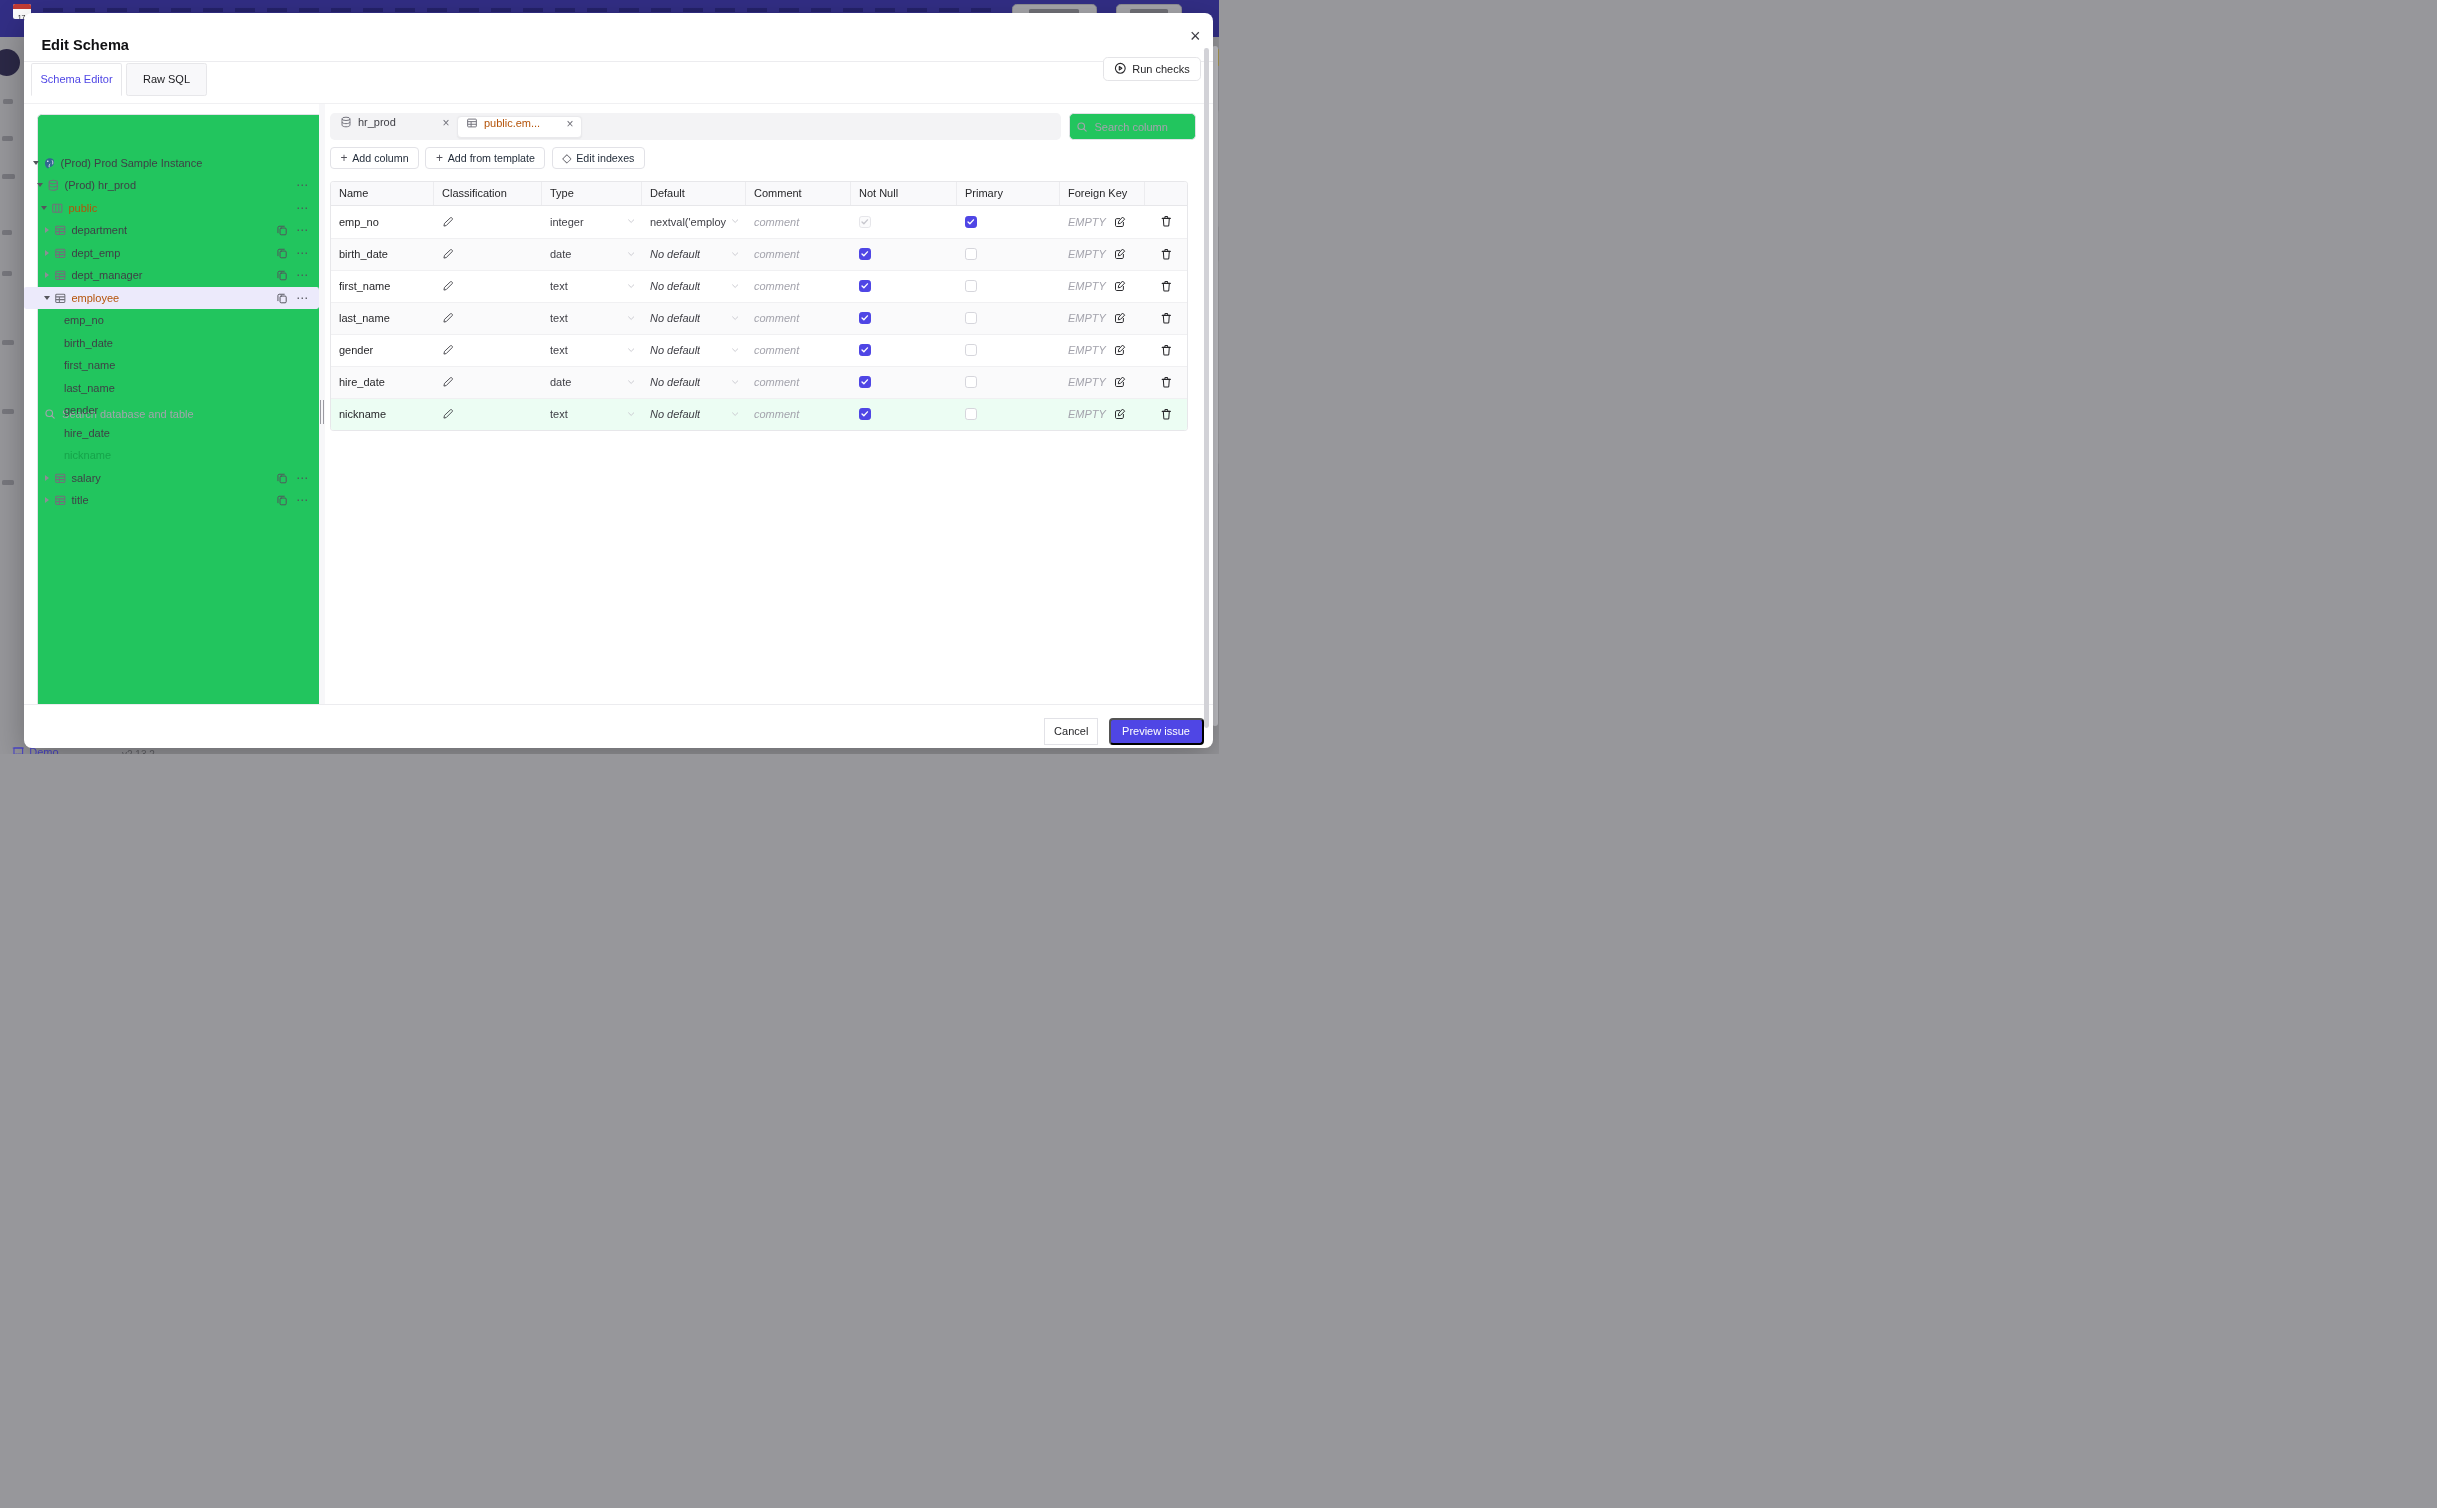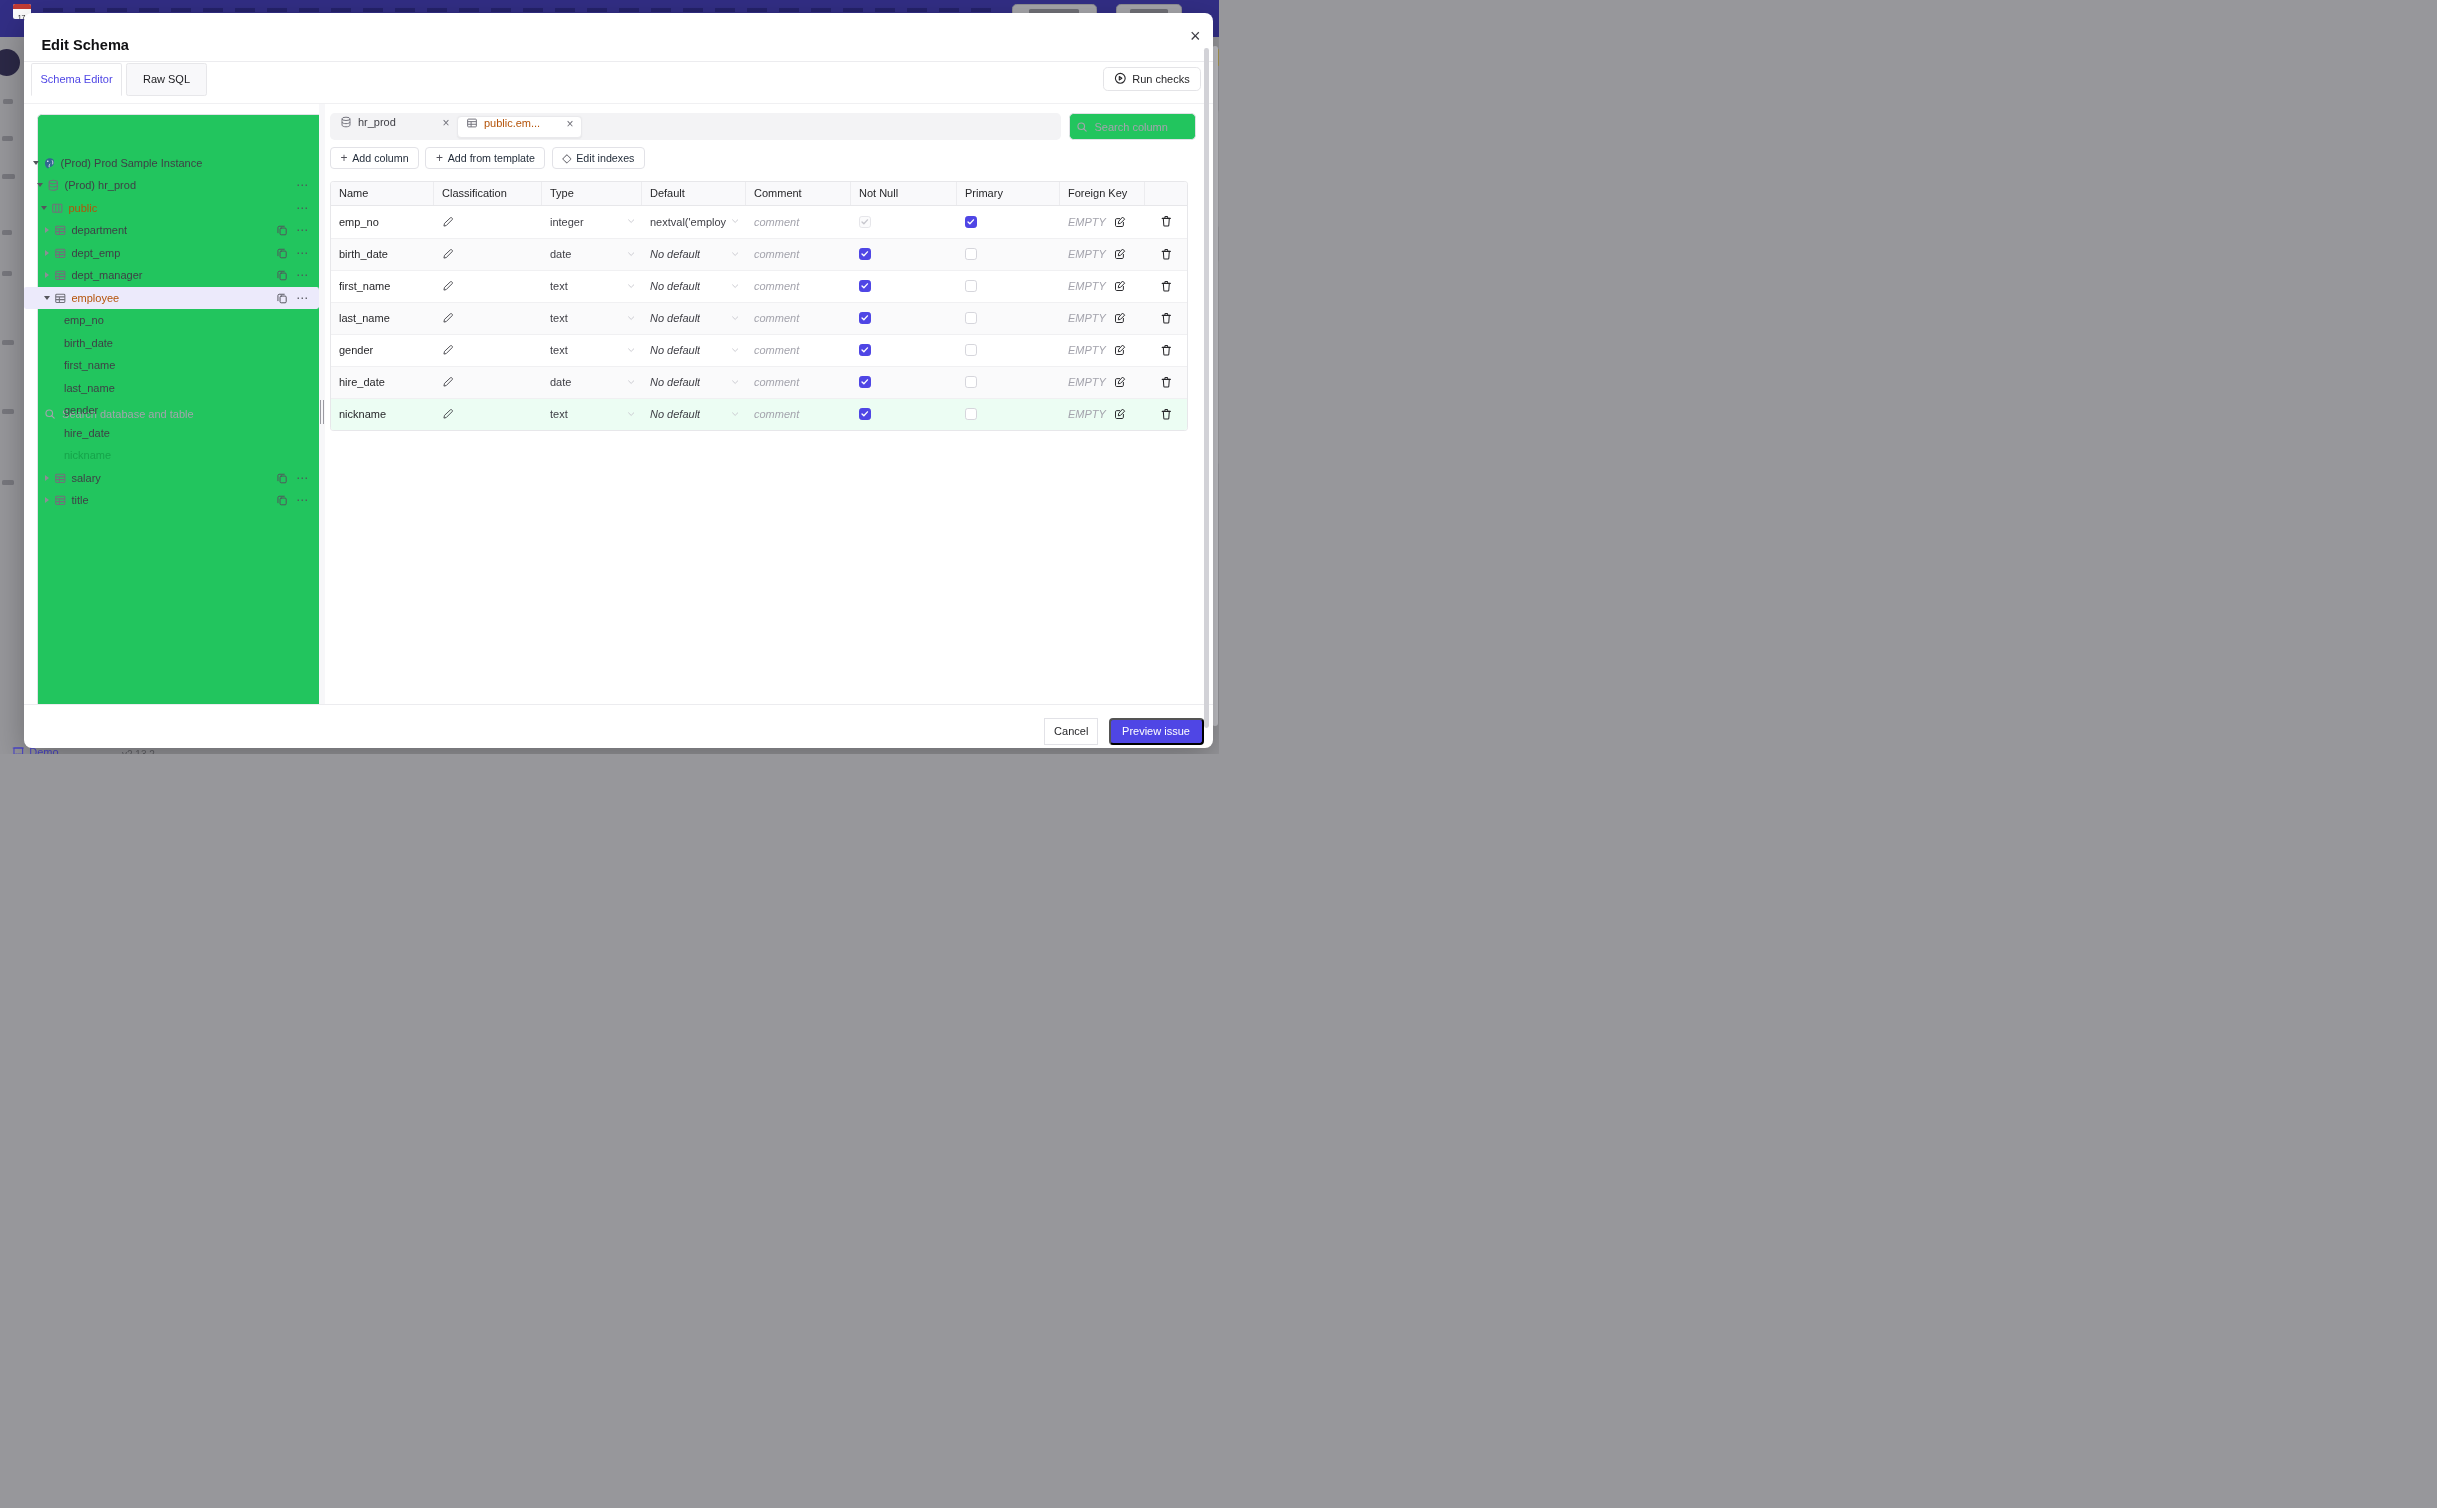--- a/index.html
+++ b/index.html
@@ -31,21 +31,21 @@
   
   .modal { position:absolute; left:24px; top:12.6px; width:1189px; height:735px; background:#fff;
     border-radius:8px; box-shadow:0 9.5px 32px rgba(0,0,0,.28); }
   .m-title { position:absolute; left:17.4px; top:24.5px; font-size:14.6px; font-weight:700; color:#111113; }
   .m-close { position:absolute; right:12.6px; top:12px; font-size:18px; color:#3f3f46; cursor:pointer; line-height:22px; }
   .m-div1 { position:absolute; left:0; right:0; top:48px; height:0.8px; background:#ececef; }
   .tabbar { position:absolute; left:7px; top:50px; display:flex; gap:4px; }
   .tab { height:33px; display:flex; align-items:center; justify-content:center; font-size:11px; }
   .tab.active { width:91px; background:#fff; color:#4f46e5; border:0.8px solid #e7e7ea; border-bottom-color:#fff; border-radius:2.4px 2.4px 0 0; }
   .tab.inactive { width:81px; background:#f8f8fa; color:#1b1b1f; border:0.8px solid #e7e7ea; border-radius:2.4px; }
-  .runbtn { position:absolute; right:12px; top:54px; height:24px; display:inline-flex; align-items:center; gap:5.5px;
+  .runbtn { position:absolute; right:12px; top:44px; height:24px; display:inline-flex; align-items:center; gap:5.5px;
     padding:0 10.3px; border:0.8px solid #e4e4e7; border-radius:4.7px; background:#fff; font-size:11px; color:#27272a; }
   .runbtn svg { width:12.6px; height:12.6px; color:#27272a; }
   .m-div2 { position:absolute; left:0; right:0; top:90px; height:0.8px; background:#f0f0f2; }
   .m-div3 { position:absolute; left:0; right:0; top:691px; height:0.8px; background:#ececef; }
 
   
   .sidebar { position:absolute; left:0; top:91px; width:295px; height:600px; overflow:hidden; }
   .s-search { position:absolute; left:12.6px; top:10.3px; width:274px; height:27px; }
   .v-div { position:absolute; left:295px; top:91px; width:5.5px; height:600px; background:#f7f7f9; }
   .v-handle { position:absolute; left:0.8px; top:296px; width:4px; height:24px; display:flex; gap:1.6px; justify-content:center; }

